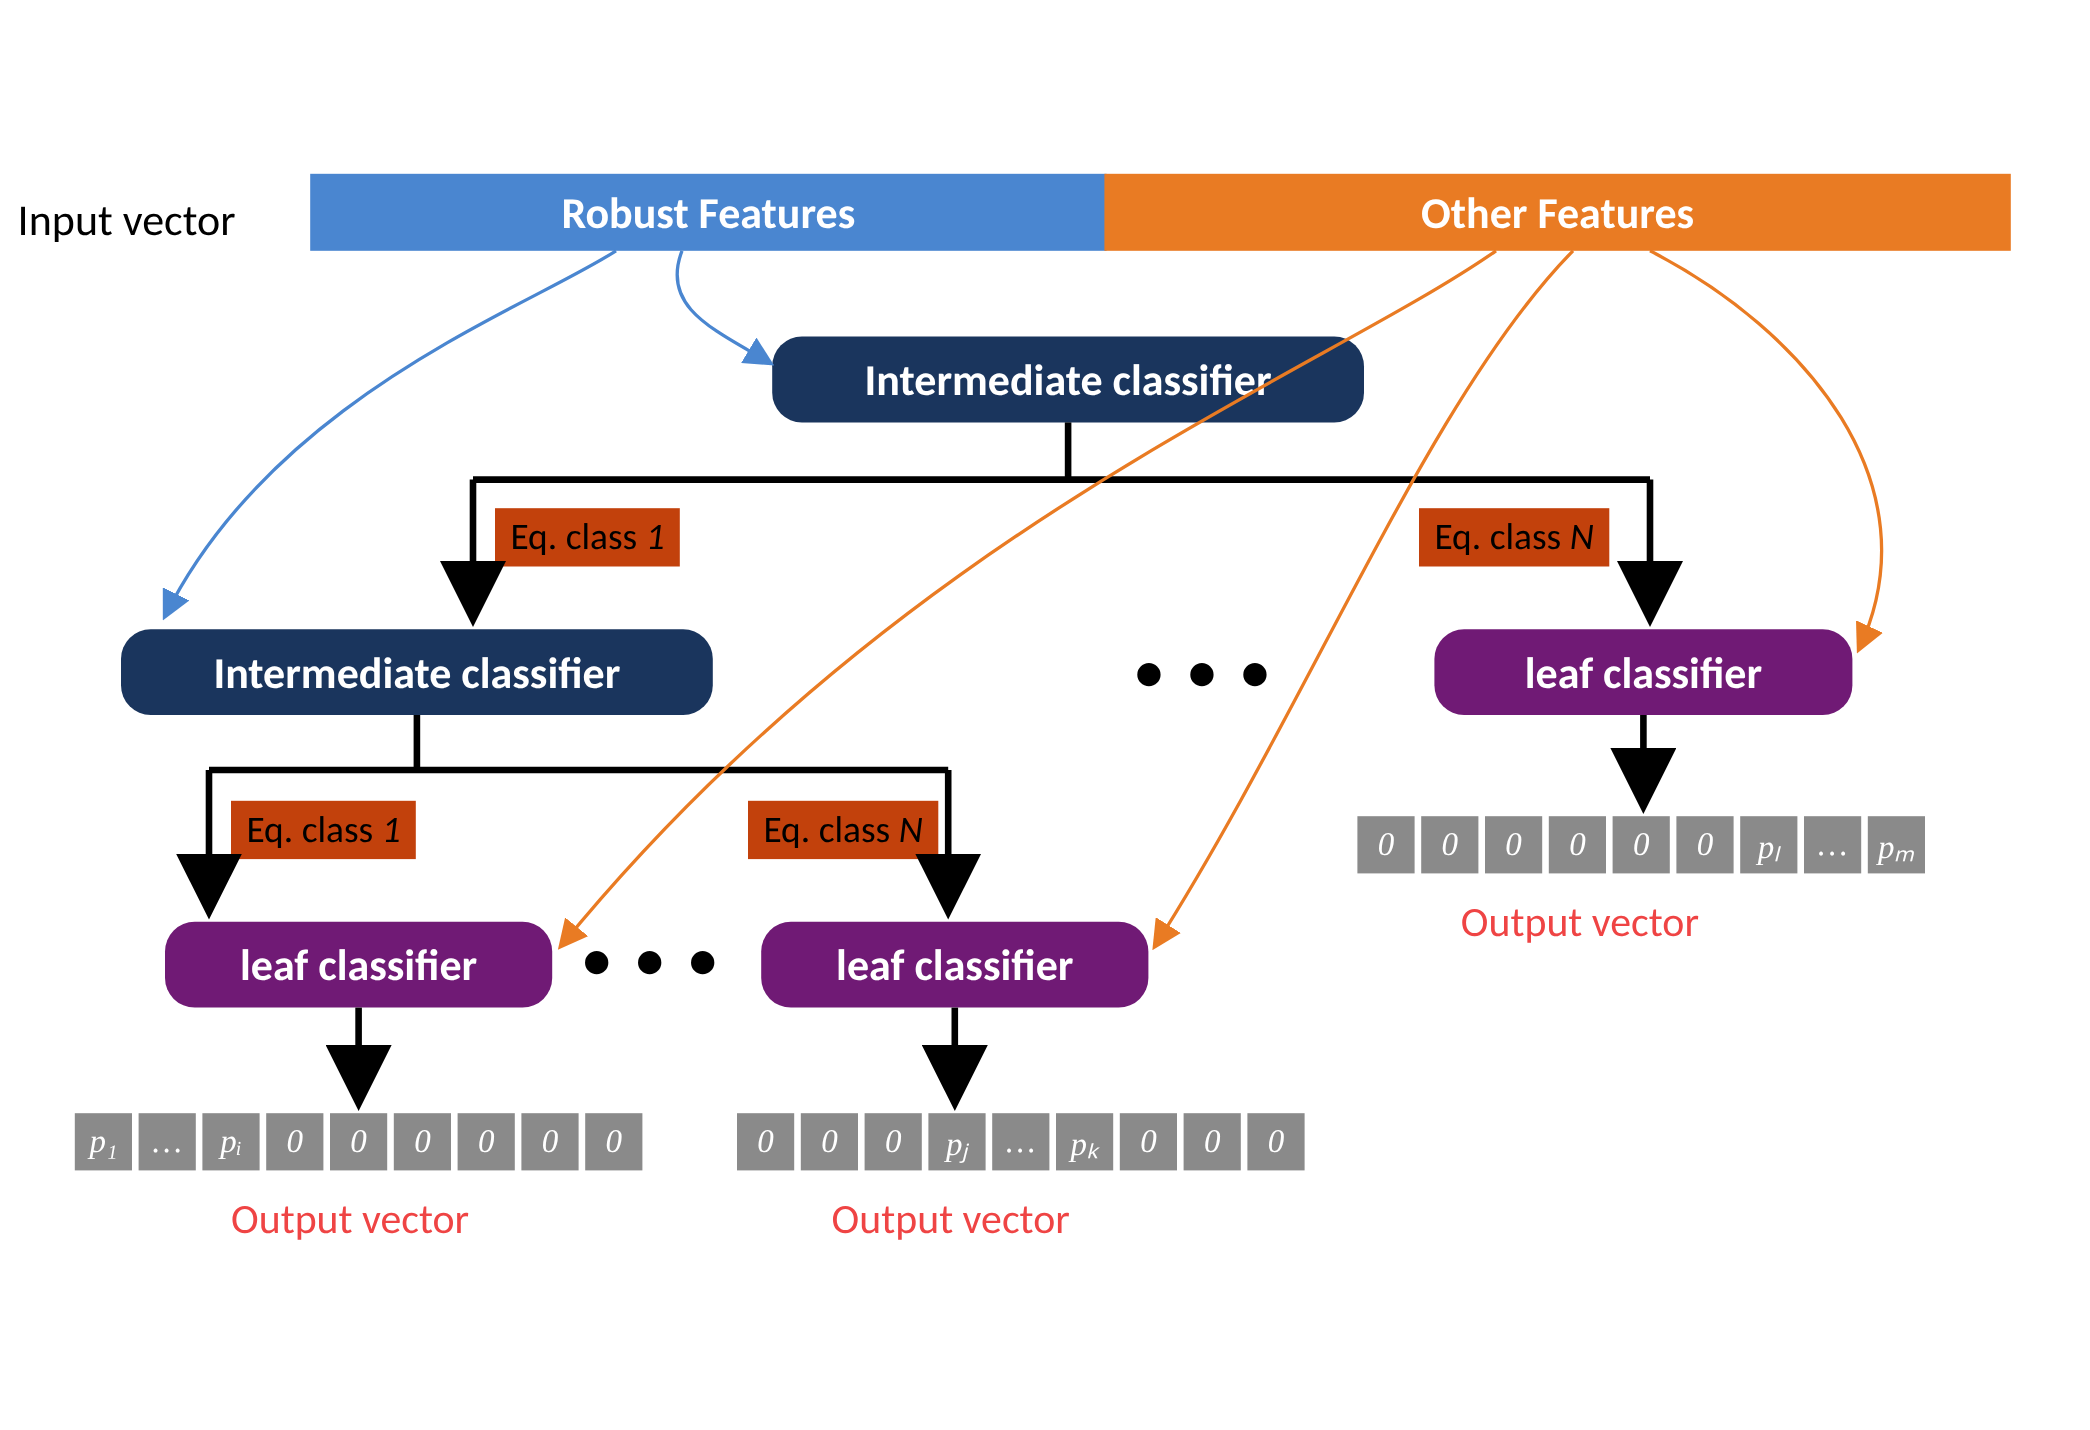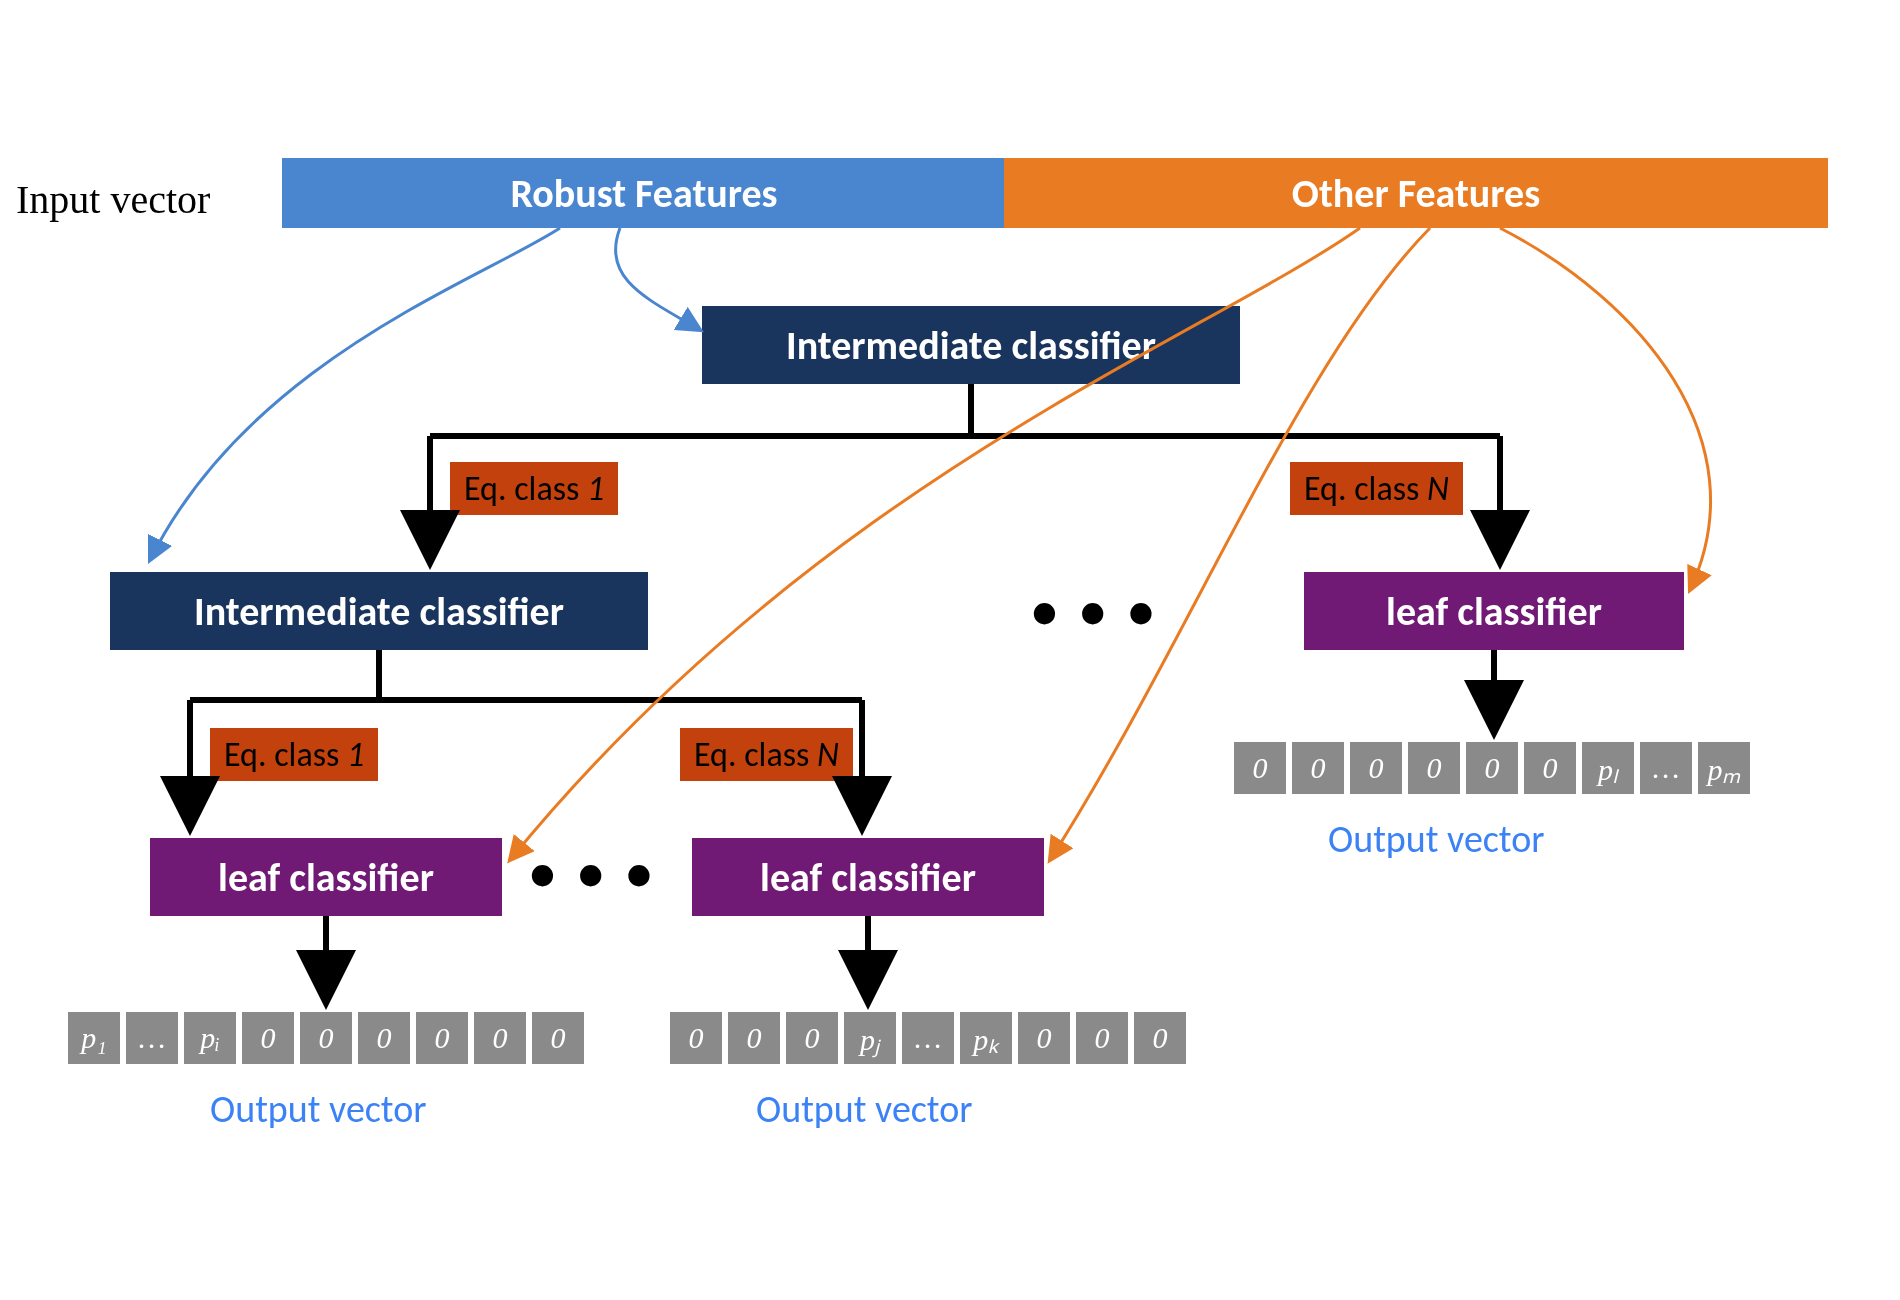--- a/index.html
+++ b/index.html
@@ -28,20 +28,21 @@
   .robust { background: #4a86d0; }
   .other  { background: #e97b23; }
   .classifier {
     color: #fff;
     font-weight: 700;
     font-size: 40px;
     display: flex;
     align-items: center;
     justify-content: center;
     height: 78px;
+    border-radius: 27px;
   }
   .intermediate { background: #1a355d; }
   .leaf         { background: #701a75; }
   .eq-label {
     background: #c2410c;
     font-size: 34px;
     padding: 6px 14px;
     color: #000;
   }
   .eq-label .it { font-style: italic; }
@@ -62,28 +63,28 @@
     color: #fff;
     font-style: italic;
     font-size: 30px;
     display: flex;
     align-items: center;
     justify-content: center;
     font-family: "Times New Roman", serif;
   }
   .out-label {
     font-size: 38px;
-    color: #3b82f6;
+    color: #ef4444;
   }
   svg.overlay { position:absolute; left:0; top:0; pointer-events:none; }
 </style>
 </head>
 <body>
 
-<div class="abs input-label" style="left:16px; top:176px;font-family:Liberation Serif, serif;">Input vector</div>
+<div class="abs input-label" style="left:16px; top:176px;">Input vector</div>
 <div class="abs feature-bar robust" style="left:282px; top:158px; width:724px;">Robust Features</div>
 <div class="abs feature-bar other" style="left:1004px; top:158px; width:824px;">Other Features</div>
 
 <div class="abs classifier intermediate" style="left:702px; top:306px; width:538px;">Intermediate classifier</div>
 
 <div class="abs eq-label" style="left:450px; top:462px;">
   <span>Eq. class </span><span class="it">1</span>
 </div>
 <div class="abs eq-label" style="left:1290px; top:462px;">
   <span>Eq. class </span><span class="it">N</span>

